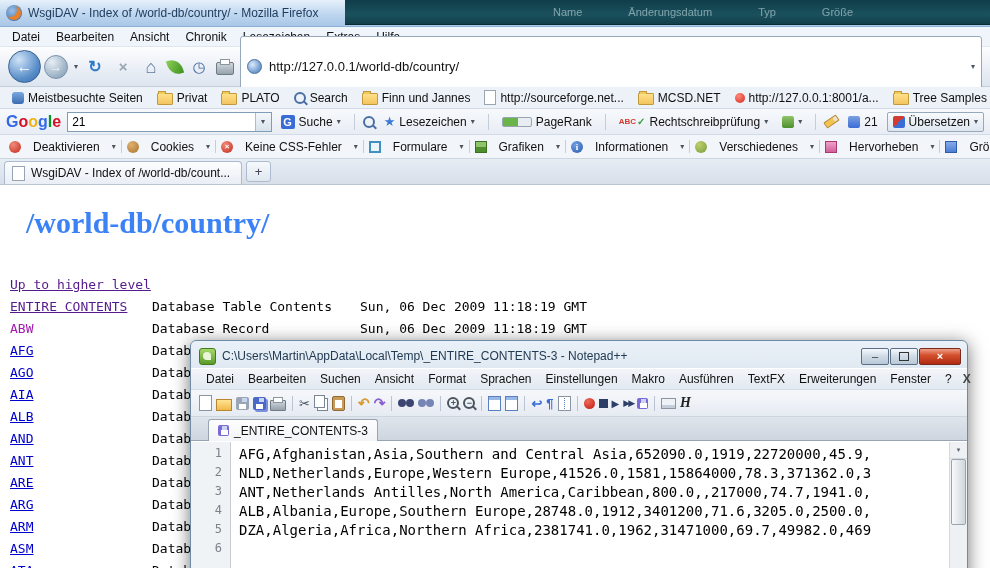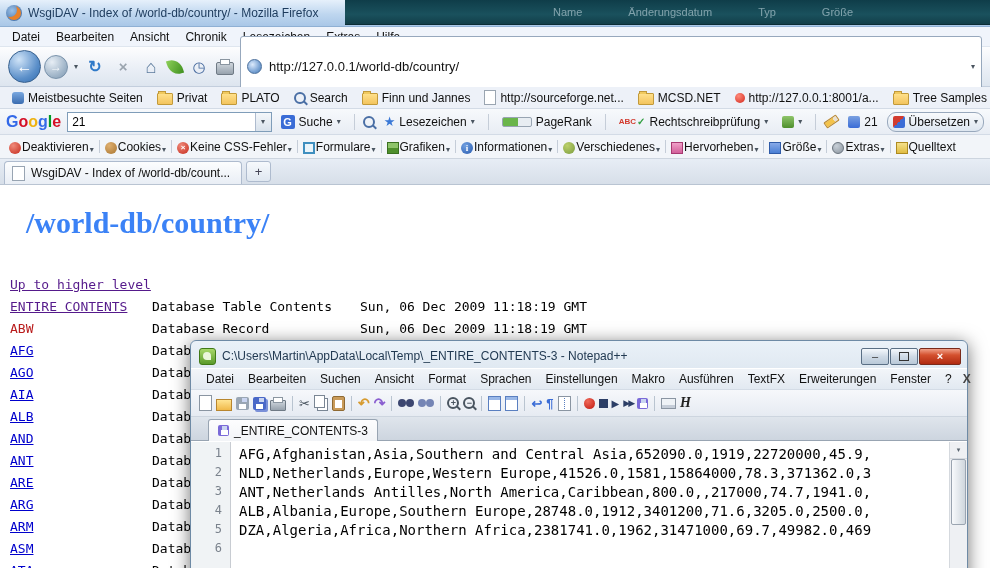--- a/index.html
+++ b/index.html
@@ -60,26 +60,26 @@
   .gbtn{display:inline-flex;align-items:center;gap:4px;padding:2px 5px;font-size:12px;color:#111;white-space:nowrap;}
   .gico{width:14px;height:14px;background:#3a6cd6;border-radius:2px;color:#fff;font-weight:bold;font-size:11px;display:flex;align-items:center;justify-content:center;flex:none;}
   .gstar{color:#3a78d6;font-size:13px;}
   .gsep{width:1px;height:16px;background:#c5cdd8;margin:0 4px;flex:none;}
   .pr-meter{width:28px;height:8px;border:1px solid #98a4b2;background:linear-gradient(90deg,#6ab54a 55%,#e8edf2 55%);border-radius:2px;flex:none;}
   .abc{font-size:8px;font-weight:bold;color:#d23b2f;letter-spacing:0;}
   .gcheck{color:#2f9e3f;font-size:10px;font-weight:bold;margin-left:-3px;}
   .autofill{width:12px;height:12px;background:linear-gradient(#8ec46a,#4e8f2c);border-radius:2px;flex:none;}
   .pencil{width:13px;height:5px;background:linear-gradient(90deg,#f4c34a 70%,#e8e0d0 70%);border:1px solid #b8862f;border-radius:1px;transform:rotate(-35deg);flex:none;}
   .cnt-ico{width:12px;height:12px;background:linear-gradient(#7aa0e0,#3a6cd6);border-radius:2px;flex:none;}
-  .gbtn-raised{border:1px solid #98a8bc;border-radius:9px;background:linear-gradient(#f8fafc,#dde6f0);}
+  .gbtn-raised{border:1px solid #98a8bc;border-radius:2px;background:linear-gradient(#f8fafc,#dde6f0);}
   .tri{width:12px;height:12px;border-radius:2px;background:linear-gradient(135deg,#d23b2f 50%,#3a6cd6 50%);flex:none;}
 
   
   #ff-webdev{top:135px;height:24px;background:#f2f5f9;border-bottom:1px solid #cdd5df;display:flex;align-items:center;padding:0 4px;overflow:hidden;}
-  .wd{display:inline-flex;align-items:flex-end;gap:1px;padding:0 5px;font-size:12px;color:#111;white-space:nowrap;flex:none;}
+  .wd{display:inline-flex;align-items:center;gap:12px;padding:0 5px;font-size:12px;color:#111;white-space:nowrap;flex:none;}
   .wsep{width:1px;height:13px;background:#c5cdd8;flex:none;}
   .wd-i{width:12px;height:12px;flex:none;display:inline-flex;align-items:center;justify-content:center;}
   .red-circle{border-radius:50%;background:radial-gradient(circle at 35% 30%,#f08a7a,#c42a1c);}
   .cookie{border-radius:50%;background:radial-gradient(circle at 35% 30%,#e0b070,#a8742f);}
   .redx{border-radius:50%;background:radial-gradient(circle at 35% 30%,#f08a7a,#c42a1c);color:#fff;font-size:8px;font-weight:bold;}
   .redx span{line-height:1;}
   .form{border:2px solid #3f8fbf;background:#eaf4fa;box-sizing:border-box;}
   .img{background:linear-gradient(#8ec46a 55%,#4e8f2c 55%);border:1px solid #3a7020;box-sizing:border-box;}
   .info{border-radius:50%;background:radial-gradient(circle at 35% 30%,#6f9fe0,#2a5cb0);color:#fff;font-size:9px;font-weight:bold;font-family:"Liberation Serif",serif;}
   .misc{border-radius:50%;background:radial-gradient(circle at 35% 30%,#bcd06a,#7a9c3f);}
@@ -99,21 +99,21 @@
   #ff-content{top:185px;height:383px;background:#fff;}
   #heading{position:absolute;left:10px;top:190px;margin:16px;font:bold 30px "Liberation Serif",serif;color:#3b82f6;z-index:1;}
   #listing{position:absolute;left:10px;top:274px;z-index:1;font-family:"DejaVu Sans Mono","Liberation Mono",monospace;font-size:13px;}
   .up{line-height:22px;color:#551a8b;text-decoration:underline;white-space:pre;}
   .dir-row{display:flex;line-height:22px;white-space:pre;}
   .c-name{width:142px;}
   .c-type{width:208px;color:#000;}
   .c-date{color:#000;}
   .v-link{color:#551a8b;text-decoration:underline;}
   .b-link{color:#0000cc;text-decoration:underline;}
-  .plain{color:#b91c1c;}
+  .plain{color:#a21caf;}
 
   
   #npp{position:absolute;left:190px;top:340px;width:778px;height:248px;z-index:40;border-radius:6px 6px 0 0;background:linear-gradient(#eaf1f8,#cfdbe7 30%,#c2d0de);border:1px solid #6e8aa5;box-shadow:0 3px 18px rgba(0,0,0,.55);box-sizing:border-box;display:flex;flex-direction:column;}
   .npp-title{height:24px;display:flex;align-items:center;gap:6px;padding:3px 6px 0 8px;}
   .npp-icon{width:15px;height:15px;border-radius:3px;background:linear-gradient(#a8d86a,#5a9a2a);border:1px solid #417a18;flex:none;position:relative;}
   .npp-icon::after{content:"";position:absolute;left:3px;top:3px;width:8px;height:8px;border-radius:50% 50% 0 50%;background:#eaf6da;}
   .npp-title-text{font-size:12px;color:#223a52;white-space:nowrap;overflow:hidden;}
   .npp-controls{margin-left:auto;display:flex;gap:1px;}
   .wbtn{width:28px;height:17px;border:1px solid #5a6f85;border-radius:2px;background:linear-gradient(#f4f8fc,#cfdae6 50%,#b9c9d8);display:flex;align-items:center;justify-content:center;font-size:11px;color:#333;box-sizing:border-box;}
   .maxbox{width:8px;height:7px;border:1px solid #333;}

